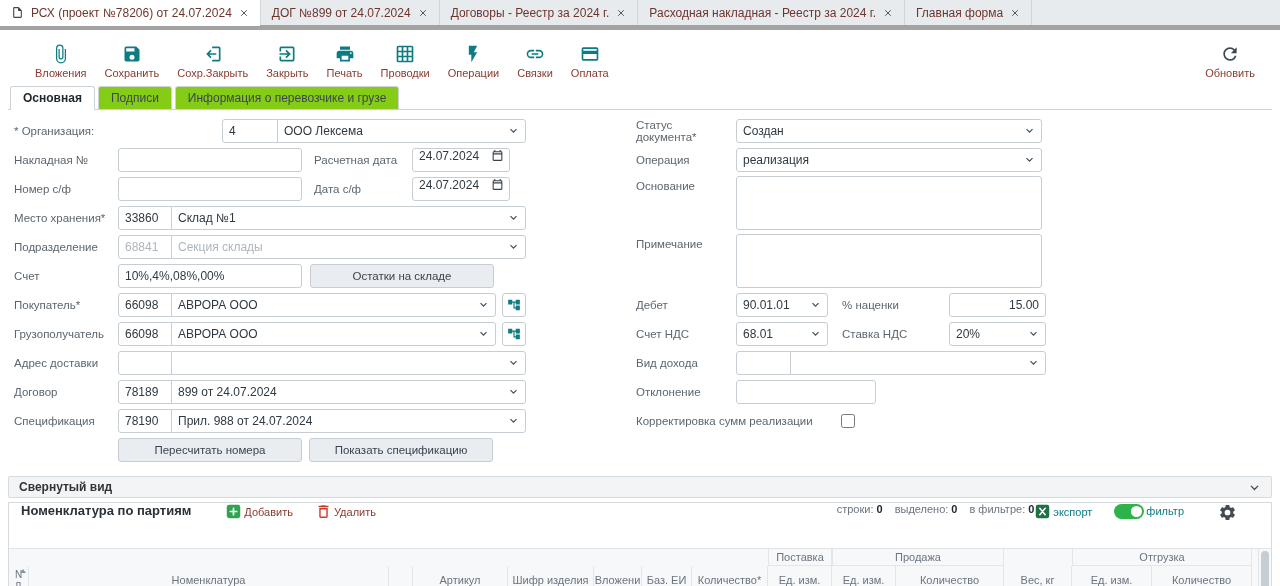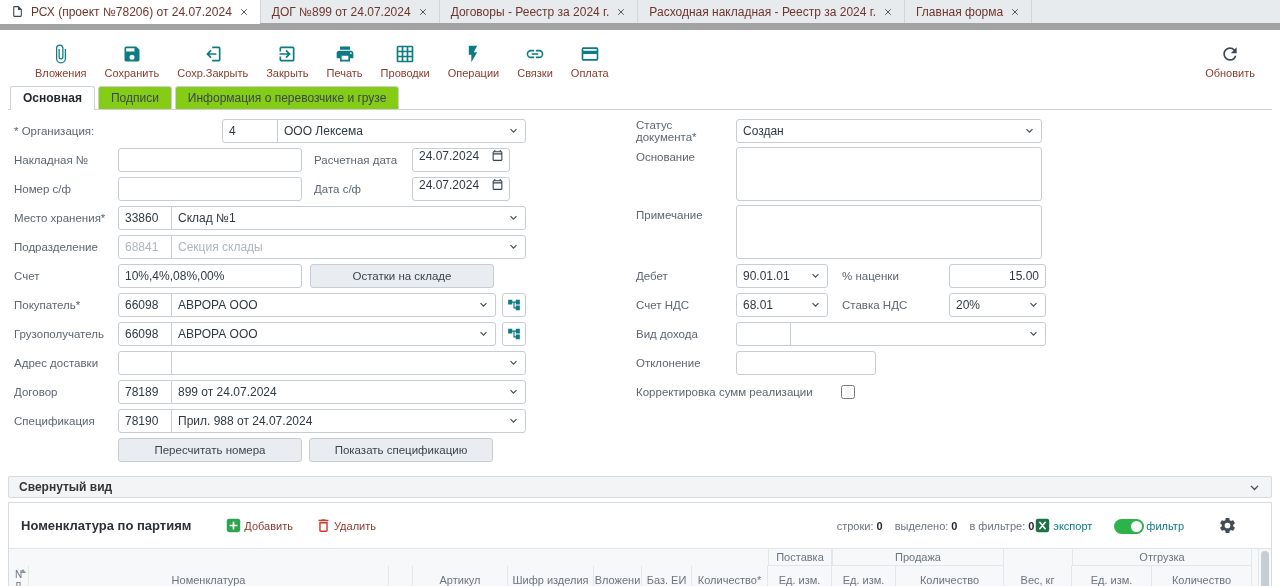--- a/index.html
+++ b/index.html
@@ -1,20 +1,20 @@
 <!DOCTYPE html>
 <html><head>
 <meta charset="utf-8">
 <style>
 *{box-sizing:border-box;margin:0;padding:0}
 html,body{width:1280px;height:586px;overflow:hidden}
 body{background:#fff;font-family:"Liberation Sans",sans-serif;color:#2e3942}
 svg{display:block}
 
-.wtabs{display:flex;height:30px;background:#e8ebee;border-bottom:7px solid #a3a3a3}
+.wtabs{display:flex;height:30px;background:#e8ebee;border-bottom:5px solid #a3a3a3}
 .wtab{display:flex;align-items:center;gap:7px;padding:0 11px;font-size:12px;color:#6e352c;border-right:1px solid #d0d6da;position:relative;cursor:pointer;white-space:nowrap}
 .wtab.active{background:#fff}
 .wtab.active::after{content:"";position:absolute;left:0;right:0;bottom:-1px;height:1px;background:#fff}
 .tx{width:10px;height:10px;color:#55585b}
 .tico{width:13px;height:13px;color:#3e474f}
 
 .toolbar{display:flex;align-items:center;padding:7px 16px 0 26px;height:55px}
 .tbtn{display:flex;flex-direction:column;align-items:center;gap:3px;padding:0 9px;cursor:pointer}
 .tbtn svg{width:20px;height:20px;color:#0c7b82}
 .tlab{font-size:11px;color:#8a3a2f;white-space:nowrap}
@@ -55,21 +55,21 @@
 .treebtn svg{width:14px;height:14px;color:#0c7b82}
 .disv{color:#aeb6bc}
 .txt{width:306px;height:54px;resize:none;padding:3px 6px;font-family:inherit}
 .chk{width:14px;height:14px}
 
 .collapse-bar{margin-top:6px;height:22px;background:#f2f4f6;border:1px solid #d6dbdf;border-radius:2px;display:flex;align-items:center;justify-content:space-between;padding:0 10px;cursor:pointer}
 .cl{font-size:12px;font-weight:700;color:#333}
 .collapse-bar .chev{width:13px;height:13px}
 
 .grid-panel{margin-top:4px;border:1px solid #d6dbdf;position:relative;height:200px;overflow:hidden;background:#fff}
-.grid-toolbar{display:flex;align-items:center;height:45px;padding:0 34px 0 12px}
+.grid-toolbar{display:flex;align-items:flex-start;height:45px;padding:0 34px 0 12px}
 .gtitle{font-size:13px;font-weight:700;color:#2b3138;margin-right:34px}
 .gcol{display:flex;flex-direction:row;align-items:center;gap:2px;margin-right:22px;cursor:pointer}
 .glab{font-size:11px;color:#8a3a2f}
 .gcol.teal .glab{color:#0c7b82}
 .gcol svg{width:17px;height:17px}
 .gspacer{flex:1}
 .gstats{display:flex;gap:12px;font-size:11px;color:#6a7480;align-items:center}
 .gstats b{color:#22292f;margin-left:3px}
 .toggle{width:30px;height:15px;border-radius:8px;background:#2eb24a;position:relative;margin-top:1px}
 .knob{position:absolute;right:2px;top:2px;width:11px;height:11px;border-radius:50%;background:#fff}
@@ -430,20 +430,29 @@
       <div class="frow">
         <span class="flabelr">Статус документа*</span>
         <div class="sel w306">
           <span>Создан</span>
           <svg class="chev">
               <use href="#i-chev"></use>
             </svg>
         </div>
       </div>
 
+      <div class="frow">
+        <span class="flabelr">Операция</span>
+        <div class="sel w306">
+          <span>реализация</span>
+          <svg class="chev">
+              <use href="#i-chev"></use>
+            </svg>
+        </div>
+      </div>
 
       <div class="frow tall">
         <span class="flabelr">Основание</span>
         <textarea class="txt" style=""></textarea>
       </div>
 
       <div class="frow tall">
         <span class="flabelr">Примечание</span>
         <textarea class="txt" style=""></textarea>
       </div>

